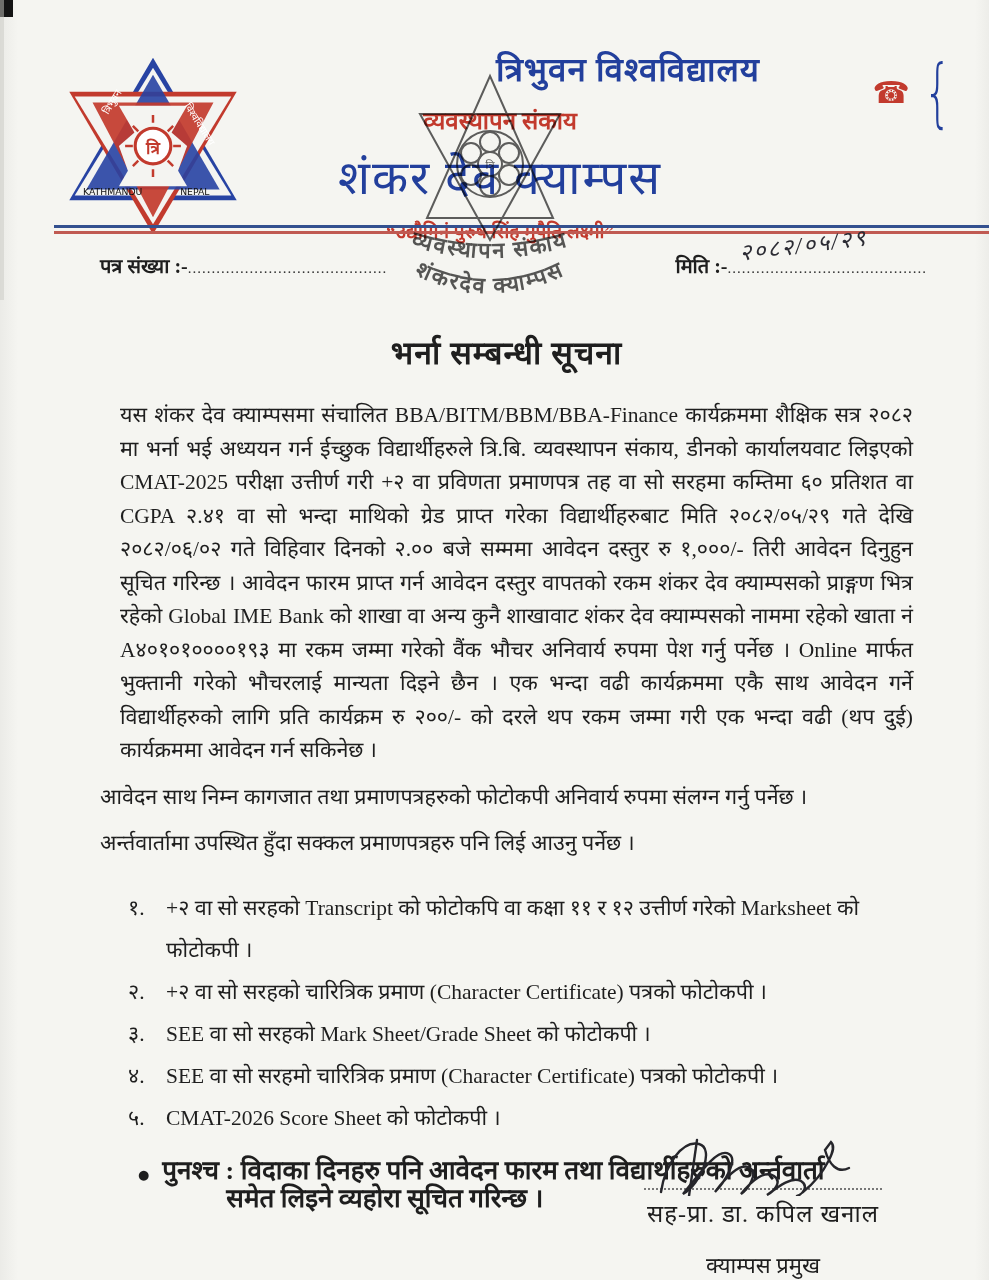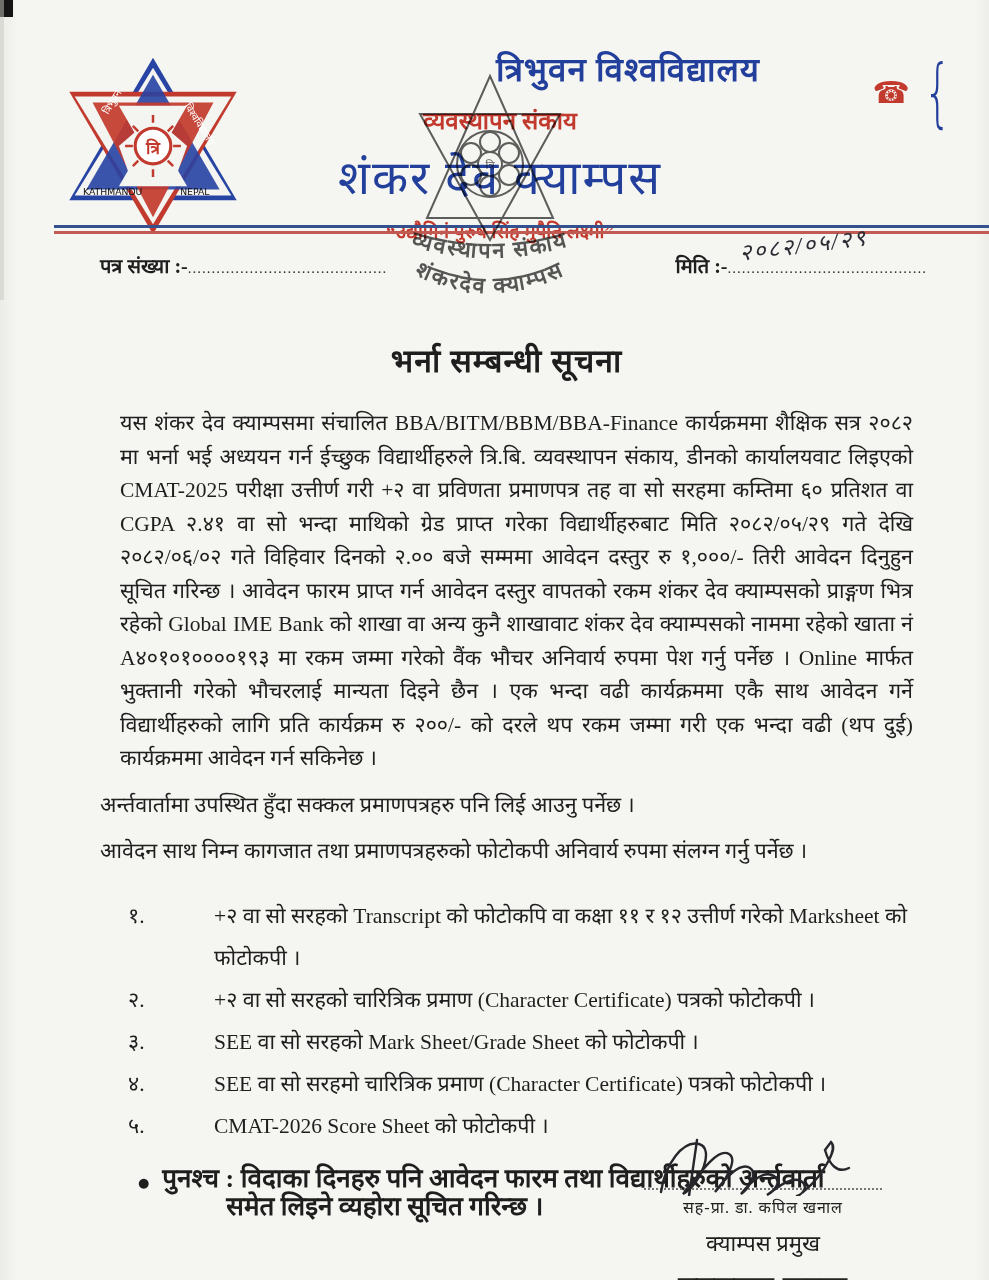--- a/index.html
+++ b/index.html
@@ -40,41 +40,41 @@
   .meta { position:absolute; left:100px; right:62px; top:252px; display:flex; justify-content:space-between; font-size:20px; }
   .dots { letter-spacing:1px; color:#333; font-size:15px; }
   .meta-label { font-weight:bold; }
   .date-field { position:relative; }
   .handwritten-date {
     position:absolute; left:64px; top:-24px; font-size:23px; color:#2c2c34;
     font-style:italic; transform:rotate(-7deg); letter-spacing:2px; white-space:nowrap;
   }
 
   
-  .content { position:absolute; left:100px; right:76px; top:338px; }
+  .content { position:absolute; left:100px; right:76px; top:330px; }
   .notice-title { text-align:center; font-size:32px; font-weight:bold; margin-bottom:26px; letter-spacing:1px; }
   .para { font-size:21.5px; line-height:33.5px; }
   .para.justify { text-align:justify;margin-left:20px; }
   .para + .para { margin-top:13px; }
 
   .doc-list { list-style:none; margin-top:26px; margin-left:28px; }
   .doc-list li { display:flex; font-size:21.5px; line-height:42px; }
   .doc-list .num { width:38px; flex:none; }
-  .doc-list .txt { flex:1;margin-left:48px; }
+  .doc-list .txt { flex:1; }
 
   .note { display:flex; margin-top:18px; margin-left:38px; font-weight:bold; }
   .note-bullet { font-size:13px; line-height:36px; margin-right:13px; font-family:"DejaVu Sans",sans-serif; }
   .note-text { font-size:26px; line-height:28px; padding-left:64px; text-indent:-64px; max-width:710px; }
 
   
   .sign-block { position:absolute; left:608px; top:1134px; width:310px; text-align:center; }
   .sign-svg { display:block; margin:0 auto -8px; }
   .sign-line { width:238px; margin:0 auto 6px; border-bottom:2px dotted #777; }
-  .sign-name { font-size:16px; letter-spacing:1px; }
-  .sign-title { font-size:22px; margin-top:9px; }
+  .sign-name { font-size:24px; letter-spacing:1px; }
+  .sign-title { font-size:22px; margin-top:20px; }
   .sign-stamp { font-size:31px; font-weight:bold; margin-top:8px; color:#232323; letter-spacing:1px; }
 </style>
 </head>
 <body>
 
 <div class="page">
   <div class="corner-artifact"></div>
   <div class="edge-shade"></div>
 
   <svg class="logo" viewBox="0 0 120 120">
@@ -156,22 +156,22 @@
     <div class="date-field">
       <span class="handwritten-date">२०८२/०५/२९</span>
       <span class="meta-label">मिति :-</span><span class="dots">..........................................</span>
     </div>
   </div>
 
   <div class="content">
     <h1 class="notice-title">भर्ना सम्बन्धी सूचना</h1>
 
     <p class="para justify">यस शंकर देव क्याम्पसमा संचालित BBA/BITM/BBM/BBA-Finance कार्यक्रममा शैक्षिक सत्र २०८२ मा भर्ना भई अध्ययन गर्न ईच्छुक विद्यार्थीहरुले त्रि.बि. व्यवस्थापन संकाय, डीनको कार्यालयवाट लिइएको CMAT-2025 परीक्षा उत्तीर्ण गरी +२ वा प्रविणता प्रमाणपत्र तह वा सो सरहमा कम्तिमा ६० प्रतिशत वा CGPA २.४१ वा सो भन्दा माथिको ग्रेड प्राप्त गरेका विद्यार्थीहरुबाट मिति २०८२/०५/२९ गते देखि २०८२/०६/०२ गते विहिवार दिनको २.०० बजे सम्ममा आवेदन दस्तुर रु १,०००/- तिरी आवेदन दिनुहुन सूचित गरिन्छ । आवेदन फारम प्राप्त गर्न आवेदन दस्तुर वापतको रकम शंकर देव क्याम्पसको प्राङ्गण भित्र रहेको Global IME Bank को शाखा वा अन्य कुनै शाखावाट शंकर देव क्याम्पसको नाममा रहेको खाता नं A४०१०१००००१९३ मा रकम जम्मा गरेको वैंक भौचर अनिवार्य रुपमा पेश गर्नु पर्नेछ । Online मार्फत भुक्तानी गरेको भौचरलाई मान्यता दिइने छैन । एक भन्दा वढी कार्यक्रममा एकै साथ आवेदन गर्ने विद्यार्थीहरुको लागि प्रति कार्यक्रम रु २००/- को दरले थप रकम जम्मा गरी एक भन्दा वढी (थप दुई) कार्यक्रममा आवेदन गर्न सकिनेछ ।</p>
+    <p class="para">आवेदन साथ निम्न कागजात तथा प्रमाणपत्रहरुको फोटोकपी अनिवार्य रुपमा संलग्न गर्नु पर्नेछ ।</p>
     <p class="para">अर्न्तवार्तामा उपस्थित हुँदा सक्कल प्रमाणपत्रहरु पनि लिई आउनु पर्नेछ ।</p>
-    <p class="para">आवेदन साथ निम्न कागजात तथा प्रमाणपत्रहरुको फोटोकपी अनिवार्य रुपमा संलग्न गर्नु पर्नेछ ।</p>
 
     <ol class="doc-list">
       <li>
         <span class="num">१.</span>
         <span class="txt">+२ वा सो सरहको Transcript को फोटोकपि वा कक्षा ११ र १२ उत्तीर्ण गरेको Marksheet को फोटोकपी ।</span>
       </li>
       <li>
         <span class="num">२.</span>
         <span class="txt">+२ वा सो सरहको चारित्रिक प्रमाण (Character Certificate) पत्रको फोटोकपी ।</span>
       </li>

